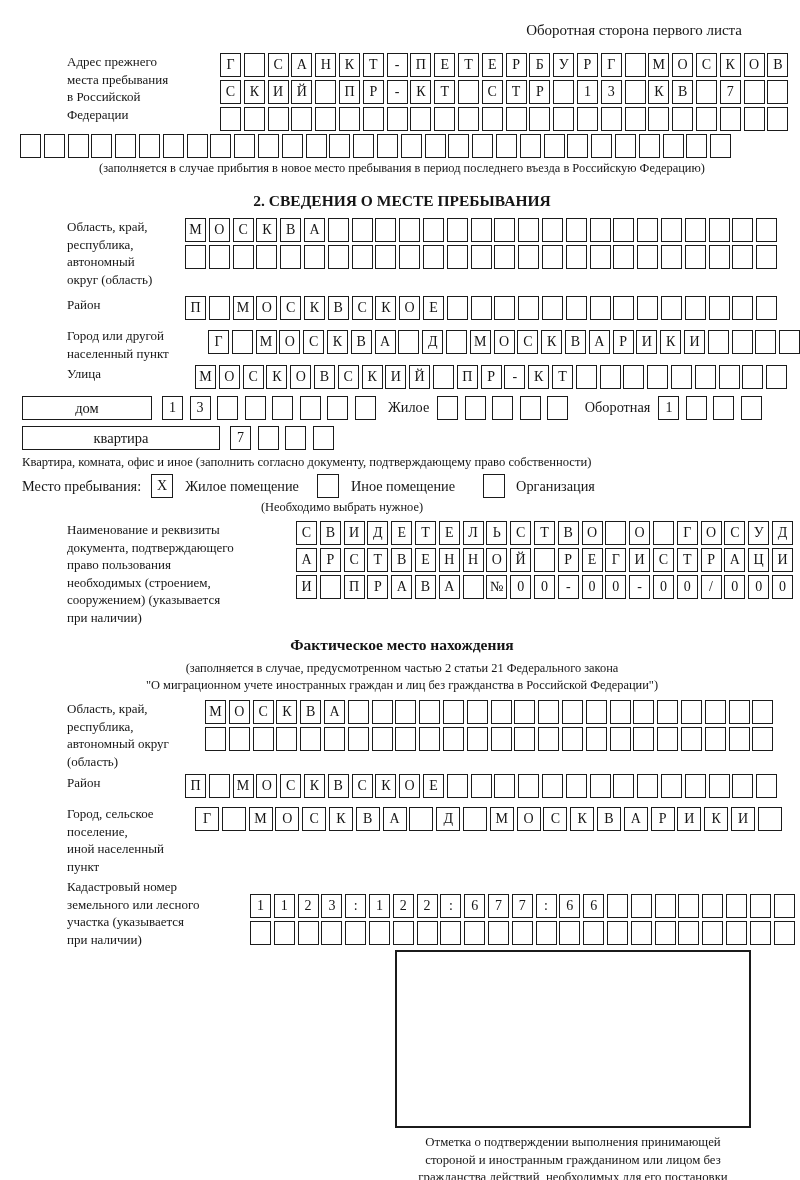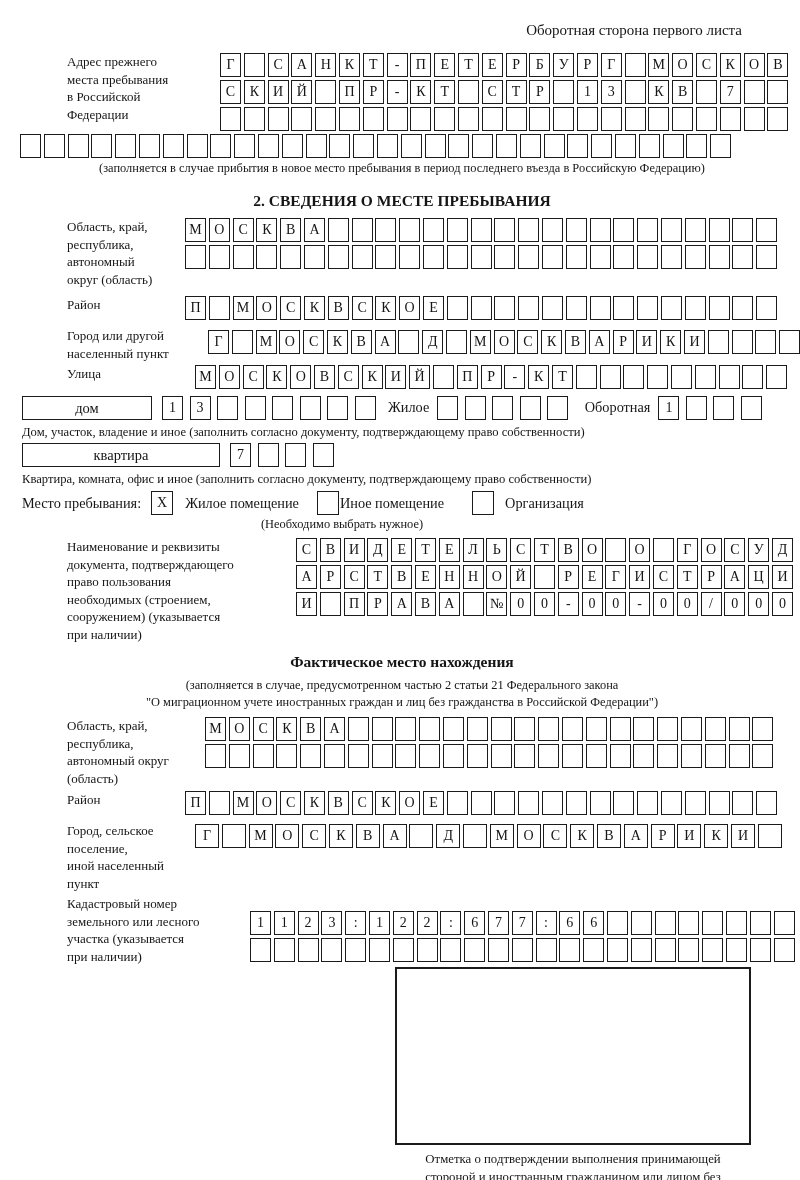--- a/index.html
+++ b/index.html
@@ -356,39 +356,38 @@
         <span class="cell sp"></span>
       </div>
     <div class="inline-lbl" style="margin:0 8px 0 10px">Оборотная</div>
     <div class="cellrow">
         <span class="cell sp">1</span>
         <span class="cell sp"></span>
         <span class="cell sp"></span>
         <span class="cell sp"></span>
       </div>
   </div>
-  <div class="note-left" style="margin-top:2px">Дом, участок, владение и иное (заполнить согласно документу, подтверждающему право собственности)</div>
 
   <div class="frow" style="margin-top:3px">
     <div class="widebox box-kv">квартира</div>
     <div class="cellrow" style="margin-left:10px">
         <span class="cell sp">7</span>
         <span class="cell sp"></span>
         <span class="cell sp"></span>
         <span class="cell sp"></span>
       </div>
   </div>
   <div class="note-left" style="margin-top:2px">Квартира, комната, офис и иное (заполнить согласно документу, подтверждающему право собственности)</div>
 
   <div class="frow" style="margin-top:4px;align-items:center">
     <div class="inline-lbl">Место пребывания:</div>
     <div class="checkbox" style="margin-left:10px">X</div>
     <div class="inline-lbl" style="margin-left:12px">Жилое помещение</div>
     <div class="checkbox" style="margin-left:18px"></div>
-    <div class="inline-lbl" style="margin-left:1px">Иное помещение</div>
+    <div class="inline-lbl" style="margin-left:12px">Иное помещение</div>
     <div class="checkbox" style="margin-left:28px"></div>
     <div class="inline-lbl" style="margin-left:11px">Организация</div>
   </div>
   <div class="note" style="margin-top:2px;width:640px">(Необходимо выбрать нужное)</div>
 
   <div class="frow" style="margin-top:6px">
     <div class="flabel lbl-doc">Наименование и реквизиты
 документа, подтверждающего
 право пользования
 необходимых (строением,

